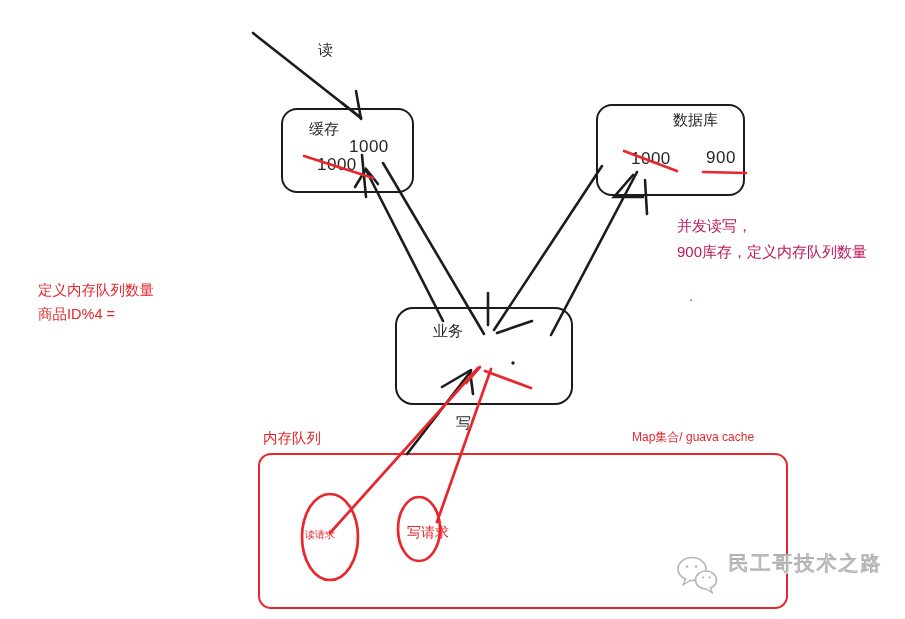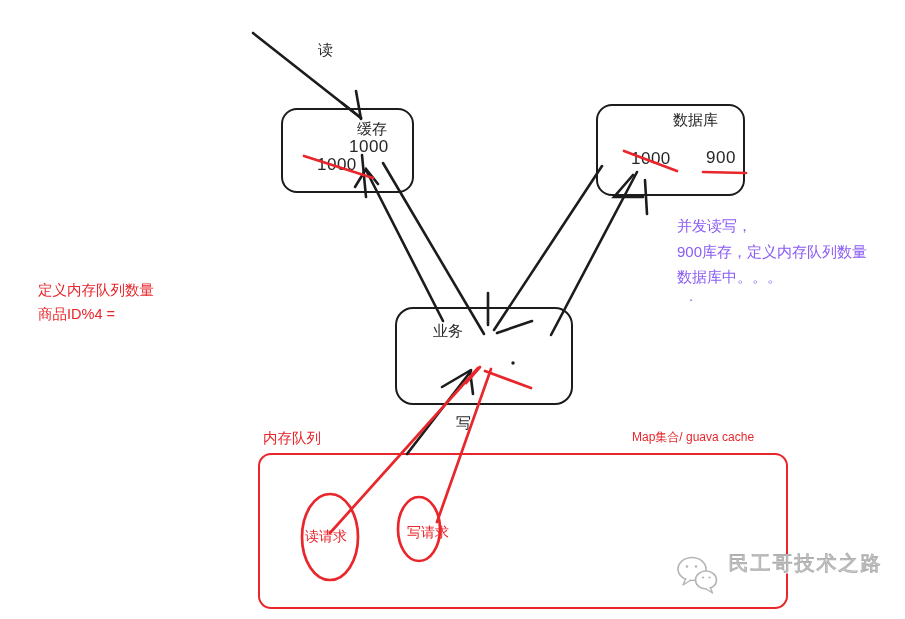--- a/index.html
+++ b/index.html
@@ -21,67 +21,66 @@
     position:absolute;border:2.8px solid var(--red);background:transparent;
     box-sizing:border-box;border-radius:13px;
   }
   .lbl{color:#262626;font-size:15px;white-space:nowrap;}
   .num{color:#262626;font-size:17px;white-space:nowrap;letter-spacing:.5px;}
   .redtxt{color:var(--red);white-space:nowrap;}
   #doodles{position:absolute;left:0;top:0;pointer-events:none;}
   #doodles .ink{stroke:var(--ink);stroke-width:2.6;fill:none;stroke-linecap:round;}
   #doodles .rd{stroke:var(--red);stroke-width:2.7;fill:none;stroke-linecap:round;}
   #doodles .dot{fill:var(--ink);stroke:none;}
-  .note{color:#8b5cf6;font-size:15px;line-height:25.5px;white-space:nowrap;}
+  .note{color:#be185d;font-size:15px;line-height:25.5px;white-space:nowrap;}
   .watermark-text{
     font-size:20px;letter-spacing:2px;white-space:nowrap;
     color:#d9d9d9;-webkit-text-stroke:1px var(--wm);
     text-shadow:1px 1px 0 #ffffff;
   }
 </style>
 </head>
 <body>
 
 <div id="canvas">
 
   <div class="box" style="left:281px;top:108px;width:133px;height:85px;border-radius:16px;"></div>
   <div class="box" style="left:596px;top:104px;width:149px;height:92px;border-radius:16px;"></div>
   <div class="box" style="left:395px;top:307px;width:178px;height:98px;border-radius:18px;"></div>
   <div class="redbox" style="left:258px;top:453px;width:530px;height:156px;"></div>
 
   <div class="abs lbl" style="left:318px;top:41px;">读</div>
 
-  <div class="abs lbl" style="left:309px;top:120px;margin-left:48px;">缓存</div>
+  <div class="abs lbl" style="left:309px;top:120px;">缓存</div>
   <div class="abs num" style="left:349px;top:137px;">1000</div>
   <div class="abs num" style="left:317px;top:155px;">1000</div>
 
   <div class="abs lbl" style="left:641px;top:111px;margin-left:32px;">数据库</div>
   <div class="abs num" style="left:631px;top:149px;">1000</div>
   <div class="abs num" style="left:706px;top:148px;">900</div>
 
   <div class="abs note" style="left:677px;top:213px;">
     <div>并发读写，</div>
     <div>900库存，定义内存队列数量</div>
-    <div>数据库中。。。</div>
   </div>
   <div class="abs note" style="left:689px;top:283px;">.</div>
 
   <div class="abs redtxt" style="left:38px;top:279px;font-size:14.5px;line-height:23.5px;">
     <div>定义内存队列数量</div>
     <div>商品ID%4 =</div>
   </div>
 
   <div class="abs lbl" style="left:433px;top:322px;">业务</div>
 
   <div class="abs lbl" style="left:456px;top:414px;">写</div>
 
   <div class="abs redtxt" style="left:263px;top:429px;font-size:14.5px;">内存队列</div>
   <div class="abs redtxt" style="left:632px;top:429px;font-size:12px;">Map集合/ guava cache</div>
 
-  <div class="abs redtxt" style="left:305px;top:528px;font-size:14px;">读请求</div>
+  <div class="abs redtxt" style="left:305px;top:528px;font-size:10px;">读请求</div>
   <div class="abs redtxt" style="left:407px;top:524px;font-size:14px;">写请求</div>
 
   <div class="abs" style="left:676px;top:556px;">
     <svg width="44" height="40" viewBox="0 0 44 40" style="vertical-align:middle;">
       <ellipse cx="16" cy="13" rx="14" ry="11.5" fill="#ffffff" stroke="#b5b5b5" stroke-width="1.6"></ellipse>
       <path d="M10,22 L7,29 L15,24" fill="#ffffff" stroke="#b5b5b5" stroke-width="1.4" stroke-linejoin="round"></path>
       <ellipse cx="30" cy="24" rx="10.5" ry="9" fill="#ffffff" stroke="#b5b5b5" stroke-width="1.6"></ellipse>
       <path d="M34,31 L36.5,37 L29.5,32.5" fill="#ffffff" stroke="#b5b5b5" stroke-width="1.4" stroke-linejoin="round"></path>
       <circle cx="11" cy="10.5" r="1.3" fill="#b5b5b5"></circle>
       <circle cx="20" cy="10.5" r="1.3" fill="#b5b5b5"></circle>

